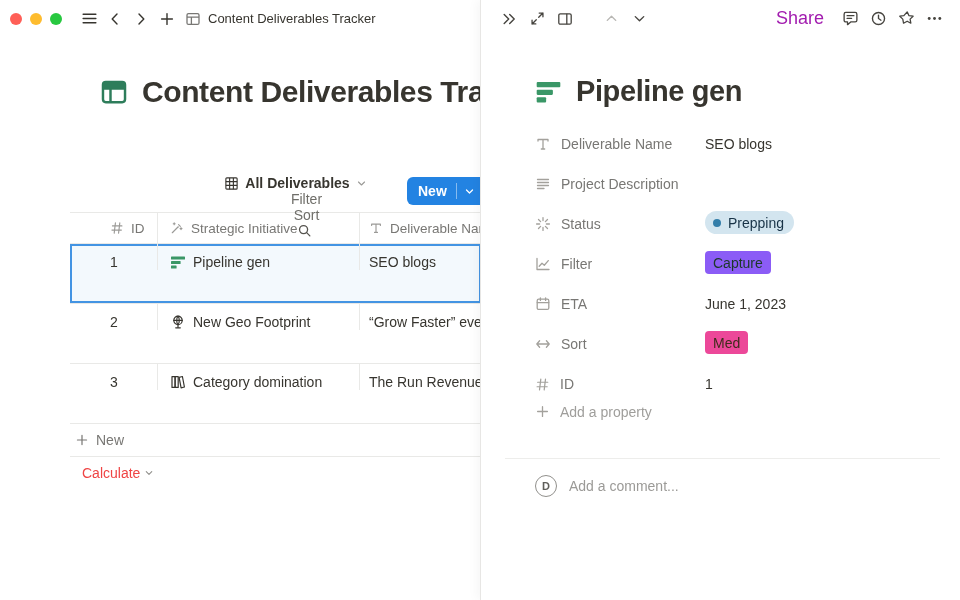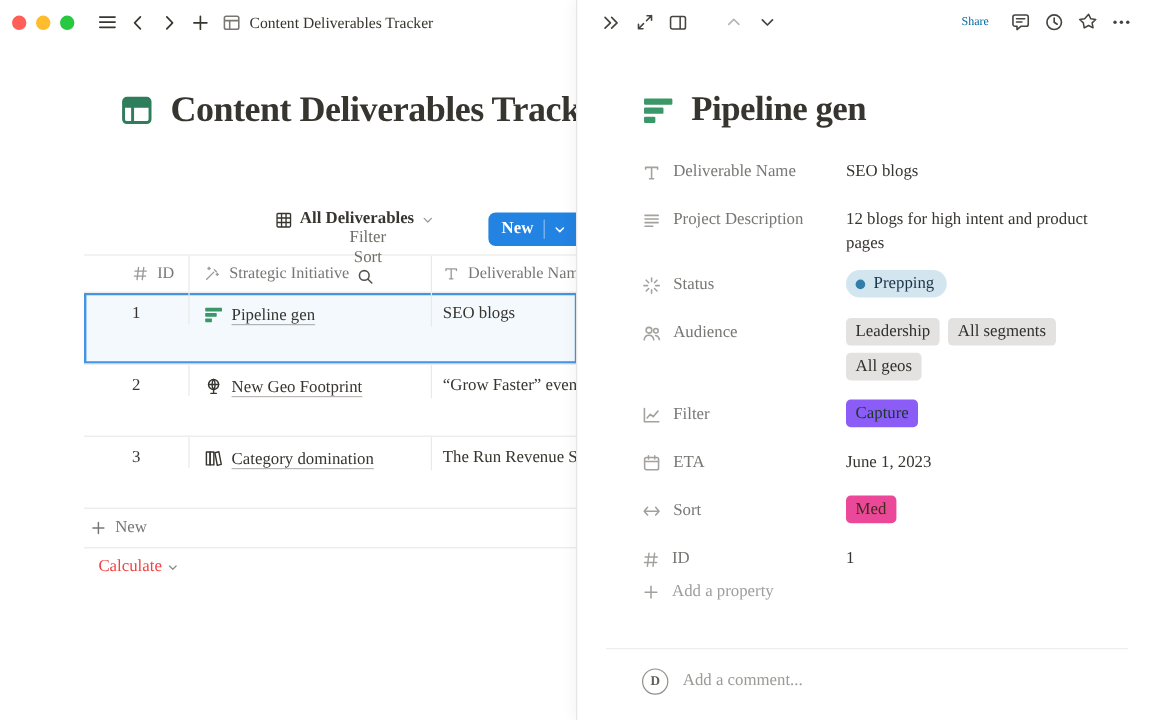--- a/index.html
+++ b/index.html
@@ -1,21 +1,21 @@
 <!DOCTYPE html>
 <html><head>
 <meta charset="utf-8">
 <style>
   * { margin:0; padding:0; box-sizing:border-box; }
   html,body { width:960px; height:600px; }
   body {
     font-family:"Liberation Sans","DejaVu Sans",sans-serif;
     color:#37352f; background:#fff; overflow:hidden; font-size:14px;
   }
-  .app { position:relative; width:960px; height:514px; background:#fff;font-family:Liberation Serif, serif; }
+  .app { position:relative; width:960px; height:514px; background:#fff; }
 
   
   .main { position:absolute; left:0; top:0; width:481px; height:600px; overflow:hidden; background:#fff; }
   .main-topbar { display:flex; align-items:center; height:37px; padding-left:10px; }
   .traffic { display:flex; gap:8px; margin-right:14px; }
   .light { width:12px; height:12px; border-radius:50%; display:inline-block; }
   .light.red { background:#ff5f57; } .light.yellow { background:#febc2e; } .light.green { background:#28c840; }
   .tb-ic { width:26px; height:26px; display:flex; align-items:center; justify-content:center; color:#37352f; border-radius:4px; flex:none; }
   .tb-ic.gray { color:#787774; }
   .tb-title { font-size:13px; color:#37352f; margin-left:2px; white-space:nowrap; }
@@ -53,21 +53,21 @@
 
   
   .peek { position:absolute; left:480px; top:0; width:480px; height:600px; background:#fff;
           border-left:1px solid #e7e6e4; box-shadow:-3px 0 10px rgba(0,0,0,.04); }
   .peek-topbar { display:flex; align-items:center; height:37px; padding:0 14px 0 16px; }
   .pk-ic { width:24px; height:24px; display:flex; align-items:center; justify-content:center; color:#46443f; border-radius:4px; flex:none; cursor:pointer; }
   .pk-ic + .pk-ic { margin-left:4px; }
   .pk-ic.dim { color:#b8b7b4; }
   .pk-gap { width:22px; }
   .pk-spacer { flex:1; }
-  .share { font-size:10px; color:#0369a1; margin-right:14px; cursor:pointer; }
+  .share { font-size:18px; color:#a21caf; margin-right:14px; cursor:pointer; }
   .peek-body { padding:38px 26px 0 54px; }
   .peek-title { display:flex; align-items:center; gap:14px; margin-bottom:16px; }
   .peek-title h1 { font-size:29px; font-weight:700; letter-spacing:-0.4px; }
 
   .prop-row { display:flex; align-items:flex-start; min-height:40px; }
   .prop-label { width:170px; flex:none; height:40px; display:flex; align-items:center; gap:10px; color:#787774; font-size:14px; cursor:pointer; }
   .p-ic { display:flex; color:#a3a19c; flex:none; }
   .prop-value { padding-top:10px; font-size:14px; color:#37352f; line-height:20px; }
   .prop-value.wrap { max-width:215px; padding-bottom:4px; }
   .pills { display:flex; flex-wrap:wrap; max-width:238px; padding-top:7px; padding-bottom:3px; }
@@ -383,60 +383,39 @@
 
       <div class="prop-row">
         <div class="prop-label">
           <span class="p-ic">
             <svg width="16" height="16" viewBox="0 0 16 16">
                 <path d="M2.5 3.5h11M2.5 6.5h11M2.5 9.5h11M2.5 12.5h6.5" stroke="currentColor" stroke-width="1.3" stroke-linecap="round" fill="none"></path>
               </svg>
           </span>
           <span>Project Description</span>
         </div>
-        <div class="prop-value wrap">12 blogs for high intent and product pages</div>
       </div>
 
       <div class="prop-row">
         <div class="prop-label">
           <span class="p-ic">
             <svg width="16" height="16" viewBox="0 0 16 16">
                 <path d="M8 1.6v3M8 11.4v3M1.6 8h3M11.4 8h3M3.5 3.5l2.1 2.1M10.4 10.4l2.1 2.1M12.5 3.5l-2.1 2.1M5.6 10.4l-2.1 2.1" stroke="currentColor" stroke-width="1.3" stroke-linecap="round" fill="none"></path>
               </svg>
           </span>
           <span>Status</span>
         </div>
         <div class="pills">
           <span class="pill status">
               <span class="dot"></span>
               <span>Prepping</span>
             </span>
         </div>
       </div>
 
-      <div class="prop-row">
-        <div class="prop-label">
-          <span class="p-ic">
-            <svg width="16" height="16" viewBox="0 0 16 16">
-                <g stroke="currentColor" stroke-width="1.3" fill="none" stroke-linecap="round">
-                  <circle cx="5.8" cy="5.2" r="2.4"></circle>
-                  <path d="M1.8 13.2c.3-2.2 1.9-3.8 4-3.8s3.7 1.6 4 3.8"></path>
-                  <circle cx="11.6" cy="5.6" r="1.9"></circle>
-                  <path d="M11.3 9.6c1.7.3 2.9 1.7 3.2 3.4"></path>
-                </g>
-              </svg>
-          </span>
-          <span>Audience</span>
-        </div>
-        <div class="pills">
-          <span class="pill">Leadership</span>
-          <span class="pill">All segments</span>
-          <span class="pill">All geos</span>
-        </div>
-      </div>
 
       <div class="prop-row">
         <div class="prop-label">
           <span class="p-ic">
             <svg width="16" height="16" viewBox="0 0 16 16">
                 <g stroke="currentColor" stroke-width="1.3" fill="none" stroke-linecap="round" stroke-linejoin="round">
                   <path d="M2 2.5v11h12"></path>
                   <path d="M4.2 10.3L7 7.2l2.3 2 4-4.6"></path>
                 </g>
               </svg>

